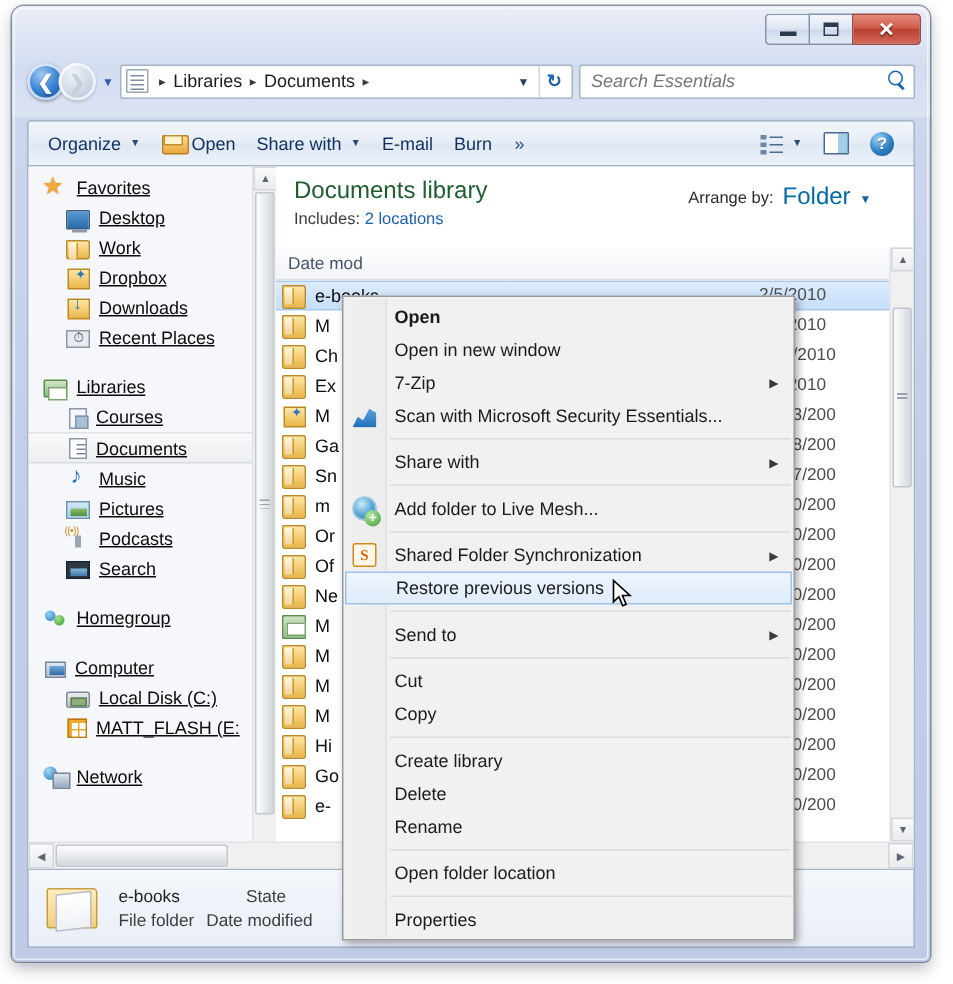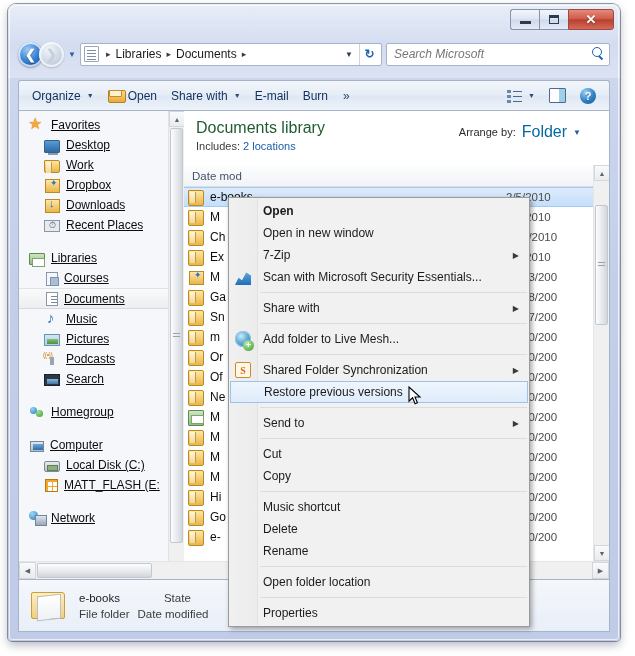--- a/index.html
+++ b/index.html
@@ -549,21 +549,21 @@
           <span class="crumb-text">Documents</span>
           <span class="crumb-sep">▸</span>
         </div>
         <span class="addr-caret">▼</span>
         <div class="refresh-btn">
           <span>↻</span>
         </div>
       </div>
 
       <div class="searchbar">
-        <span class="search-ph">Search Microsoft</span>
+        <span class="search-ph">Search Essentials</span>
         <span class="search-mag"></span>
       </div>
     </div>
 
     <div class="toolbar">
       <div class="tb-item">
         <span>Organize</span>
         <span class="tb-caret">▼</span>
       </div>
       <div class="tb-item">
@@ -915,21 +915,21 @@
     <div class="ctxitem">
       <span>Cut</span>
     </div>
     <div class="ctxitem">
       <span>Copy</span>
     </div>
 
     <div class="ctxsep"></div>
 
     <div class="ctxitem">
-      <span>Music shortcut</span>
+      <span>Create library</span>
     </div>
     <div class="ctxitem">
       <span>Delete</span>
     </div>
     <div class="ctxitem">
       <span>Rename</span>
     </div>
 
     <div class="ctxsep"></div>
 

